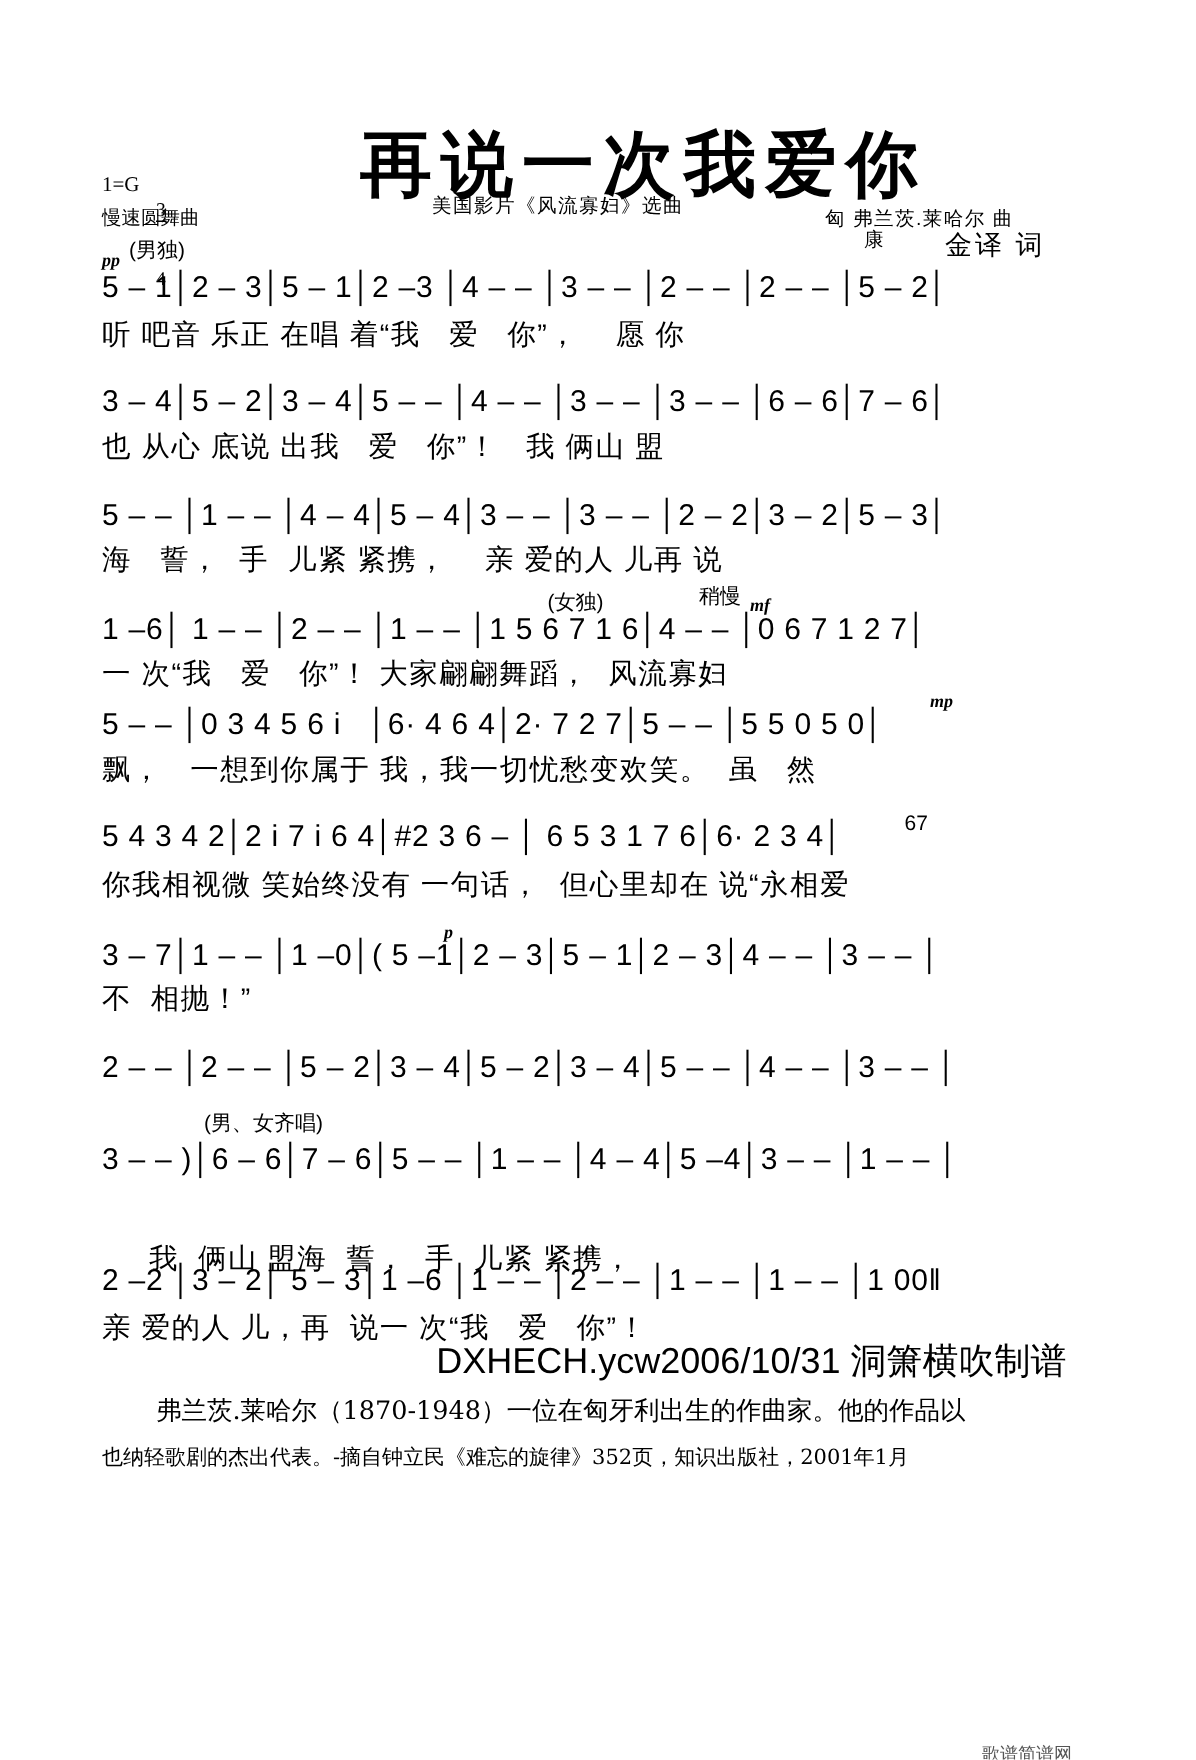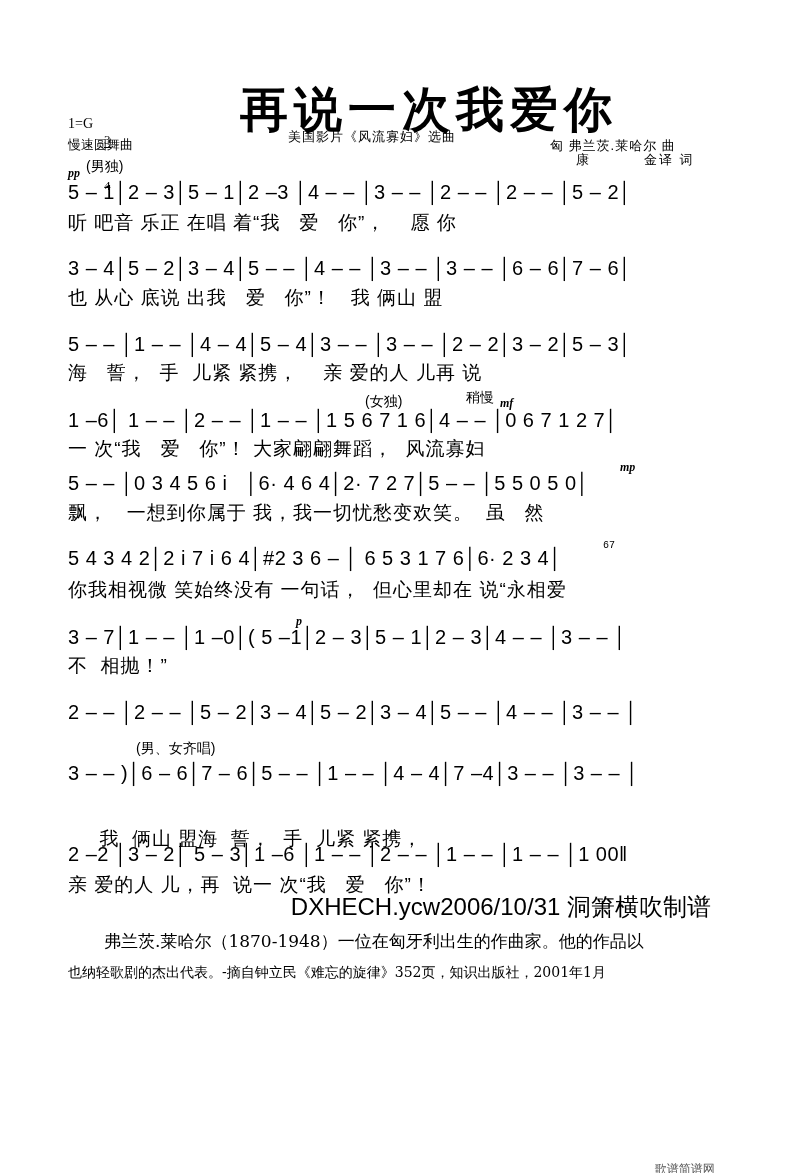--- a/index.html
+++ b/index.html
@@ -7,21 +7,21 @@
   .abs{position:absolute;white-space:pre;}
   .title{left:240px;top:78px;font-size:48px;font-weight:bold;letter-spacing:6px;font-family:Liberation Sans, sans-serif;}
   .key{left:68px;top:116px;font-size:14px;font-family:"Liberation Serif",serif;}
   .ts{left:104px;top:102px;font-size:13px;font-family:"Liberation Serif",serif;line-height:15px;text-align:center;}
   .ts span{display:block;}
   .ts .num{border-bottom:1px solid #000;}
   .tempo{left:68px;top:136px;font-size:13px;}
   .sub{left:288px;top:128px;font-size:13px;letter-spacing:1px;}
   .credit{left:550px;top:137px;font-size:13px;letter-spacing:1px;}
   .credit2{left:576px;top:151px;font-size:13px;}
-  .credit3{left:644px;top:151px;font-size:13px;letter-spacing:2px;}
+  .credit3{left:630px;top:151px;font-size:18px;letter-spacing:2px;}
   .mark{font-size:14px;}
   .dyn{font-family:"Liberation Serif",serif;font-style:italic;font-weight:bold;font-size:12px;}
   .notes{font-size:20px;left:68px;letter-spacing:0.5px;}
   .lyr{font-size:19px;left:68px;letter-spacing:1px;}
   .sig{right:86px;top:891px;font-size:24px;font-family:Liberation Sans, sans-serif;}
   .para{left:68px;width:660px;font-size:17px;line-height:31px;white-space:normal;font-family:"DejaVu Serif",serif;}
   .para p{margin:0;}
   .wm{left:648px;top:1147px;font-size:12px;color:#555;}
 </style>
 </head>
@@ -38,40 +38,40 @@
 <div class="abs credit">匈 弗兰茨.莱哈尔 曲</div>
 <div class="abs credit2">康</div>
 <div class="abs credit3">金译 词</div>
 
 <div class="abs dyn" style="left:68px;top:166px;">pp</div>
 <div class="abs mark" style="left:86px;top:158px;">(男独)</div>
 <div class="abs mark" style="left:365px;top:393px;">(女独)</div>
 <div class="abs mark" style="left:466px;top:389px;">稍慢</div>
 <div class="abs dyn" style="left:500px;top:396px;">mf</div>
 <div class="abs dyn" style="left:620px;top:460px;">mp</div>
-<div class="abs mark" style="left:603px;top:540px;font-size:10px;font-family:Liberation Mono, monospace;">67</div>
+<div class="abs mark" style="left:603px;top:540px;font-size:14px;">67</div>
 <div class="abs dyn" style="left:296px;top:614px;">p</div>
 <div class="abs mark" style="left:136px;top:740px;">(男、女齐唱)</div>
 
 <div class="abs notes" style="top:181px;">5 – 1│2 – 3│5 – 1│2 –3 │4 – – │3 – – │2 – – │2 – – │5 – 2│</div>
 <div class="abs lyr" style="top:210px;">听 吧音 乐正 在唱 着“我   爱   你”，    愿 你</div>
 <div class="abs notes" style="top:257px;">3 – 4│5 – 2│3 – 4│5 – – │4 – – │3 – – │3 – – │6 – 6│7 – 6│</div>
 <div class="abs lyr" style="top:285px;">也 从心 底说 出我   爱   你”！   我 俩山 盟</div>
 <div class="abs notes" style="top:333px;">5 – – │1 – – │4 – 4│5 – 4│3 – – │3 – – │2 – 2│3 – 2│5 – 3│</div>
 <div class="abs lyr" style="top:360px;">海   誓，  手  儿紧 紧携，    亲 爱的人 儿再 说</div>
 <div class="abs notes" style="top:409px;">1 –6│ 1 – – │2 – – │1 – – │1 5 6 7 1 6│4 – – │0 6 7 1 2 7│</div>
 <div class="abs lyr" style="top:436px;">一 次“我   爱   你”！ 大家翩翩舞蹈，  风流寡妇</div>
 <div class="abs notes" style="top:472px;">5 – – │0 3 4 5 6 i   │6· 4 6 4│2· 7 2 7│5 – – │5 5 0 5 0│</div>
 <div class="abs lyr" style="top:500px;">飘，   一想到你属于 我，我一切忧愁变欢笑。  虽   然</div>
 <div class="abs notes" style="top:547px;">5 4 3 4 2│2 i 7 i 6 4│#2 3 6 – │ 6 5 3 1 7 6│6· 2 3 4│</div>
 <div class="abs lyr" style="top:577px;">你我相视微 笑始终没有 一句话，  但心里却在 说“永相爱</div>
 <div class="abs notes" style="top:626px;">3 – 7│1 – – │1 –0│( 5 –1│2 – 3│5 – 1│2 – 3│4 – – │3 – – │</div>
 <div class="abs lyr" style="top:653px;">不  相抛！”</div>
 <div class="abs notes" style="top:701px;">2 – – │2 – – │5 – 2│3 – 4│5 – 2│3 – 4│5 – – │4 – – │3 – – │</div>
-<div class="abs notes" style="top:762px;">3 – – )│6 – 6│7 – 6│5 – – │1 – – │4 – 4│7 –4│3 – – │3 – – │</div>
+<div class="abs notes" style="top:762px;">3 – – )│6 – 6│7 – 6│5 – – │1 – – │4 – 4│5 –4│3 – – │1 – – │</div>
 <div class="abs lyr" style="top:794px;margin-top:32px;">     我  俩山 盟海  誓，  手  儿紧 紧携，</div>
 <div class="abs notes" style="top:843px;">2 –2 │3 – 2│ 5 – 3│1 –6 │1 – – │2 – – │1 – – │1 – – │1 00‖</div>
 <div class="abs lyr" style="top:872px;">亲 爱的人 儿，再  说一 次“我   爱   你”！</div>
 
 <div class="abs sig">DXHECH.ycw2006/10/31 洞箫横吹制谱</div>
 
 <div class="abs para" style="top:926px;">
   <p style="text-indent:36px;">弗兰茨.莱哈尔（1870-1948）一位在匈牙利出生的作曲家。他的作品以</p>
   <p style="font-size:14px;">也纳轻歌剧的杰出代表。-摘自钟立民《难忘的旋律》352页，知识出版社，2001年1月</p>
 </div>

